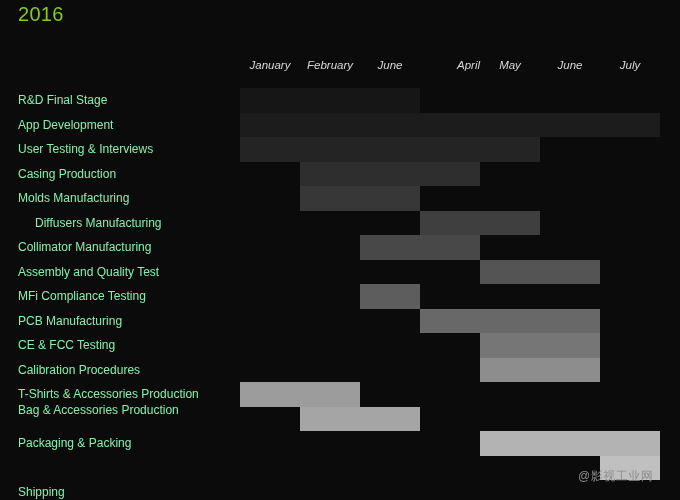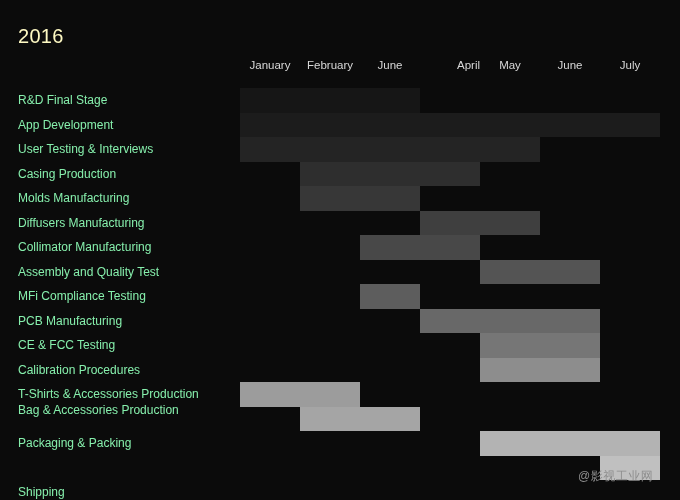--- a/index.html
+++ b/index.html
@@ -11,41 +11,42 @@
     position: relative;
     width: 680px;
     height: 500px;
     background: #0b0b0b;
     font-family: "Liberation Sans", sans-serif;
     overflow: hidden;
   }
   #year-title {
     position: absolute;
     left: 18px;
-    top: 25px;
+    top: 3px;
     font-size: 20px;
-    color: #fef9c3;
+    color: #84cc16;
     letter-spacing: 0.3px;
     font-weight: 400;
   }
   #month-header {
     position: absolute;
     left: 240px;
     top: 59px;
     width: 420px;
     height: 18px;
   }
   .month-cell {
     position: absolute;
     top: 0;
     width: 60px;
     text-align: center;
     font-size: 11.5px;
     color: #d8d8d8;
     white-space: nowrap;
+    font-style: italic;
   }
   #task-labels {
     position: absolute;
     left: 18px;
     top: 88px;
     width: 215px;
   }
   .task-label {
     position: absolute;
     left: 0;
@@ -99,21 +100,21 @@
       <div class="month-cell" style="left: 300px;">June</div>
       <div class="month-cell" style="left: 360px;">July</div>
     </div>
 
   <div id="task-labels">
       <div class="task-label" style="top: 0px;">R&amp;D Final Stage</div>
       <div class="task-label" style="top: 24.5px;">App Development</div>
       <div class="task-label" style="top: 49px;">User Testing &amp; Interviews</div>
       <div class="task-label" style="top: 73.5px;">Casing Production</div>
       <div class="task-label" style="top: 98px;">Molds Manufacturing</div>
-      <div class="task-label" style="top: 122.5px;">Diffusers Manufacturing</div>
+      <div class="task-label" style="top: 122.5px; margin-left: 17px;">Diffusers Manufacturing</div>
       <div class="task-label" style="top: 147px;">Collimator Manufacturing</div>
       <div class="task-label" style="top: 171.5px;">Assembly and Quality Test</div>
       <div class="task-label" style="top: 196px;">MFi Compliance Testing</div>
       <div class="task-label" style="top: 220.5px;">PCB Manufacturing</div>
       <div class="task-label" style="top: 245px;">CE &amp; FCC Testing</div>
       <div class="task-label" style="top: 269.5px; text-align: right;">Calibration Procedures</div>
       <div class="task-label" style="top: 294px;">T-Shirts &amp; Accessories Production</div>
       <div class="task-label" style="top: 310px;">Bag &amp; Accessories Production</div>
       <div class="task-label" style="top: 343px;">Packaging &amp; Packing</div>
       <div class="task-label" style="top: 367.5px; margin-top: 24px;">Shipping</div>

